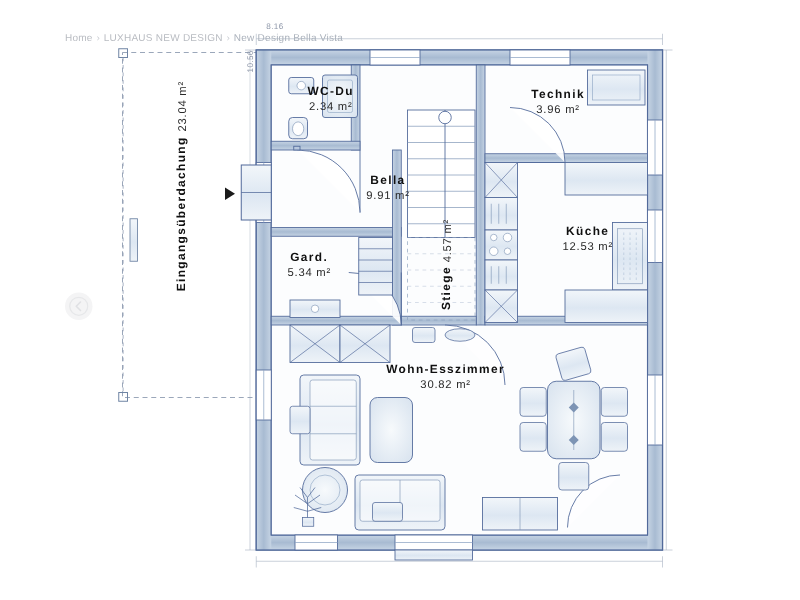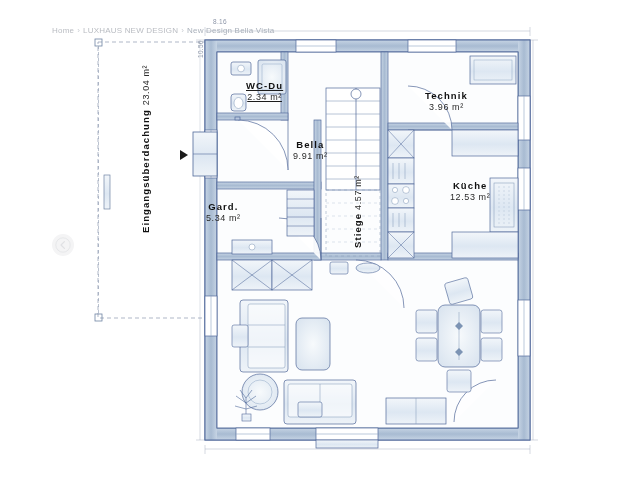--- a/index.html
+++ b/index.html
@@ -365,52 +365,56 @@
       </g>
 
       <g>
         <rect x="330" y="262" width="18" height="12" rx="2" fill="url(#gFur)" stroke="#51699a" stroke-width="0.6"></rect>
         <ellipse cx="368" cy="268" rx="12" ry="5" fill="url(#gFur)" stroke="#51699a" stroke-width="0.6"></ellipse>
       </g>
 
     </g>
   </svg>
 
-  <div class="lbl" style="left:246px; top:80px;text-decoration:underline;">
+  <div class="lbl" style="left:246px; top:68px;">
     <div class="nm">WC-Du</div>
     <div class="ar">2.34 m²</div>
   </div>
 
-  <div class="lbl" style="left:425px; top:70px;margin-top:20px;">
+  <div class="lbl" style="left:425px; top:70px;">
     <div class="nm">Technik</div>
     <div class="ar">3.96 m²</div>
   </div>
 
   <div class="lbl" style="left:293px; top:139px;">
     <div class="nm">Bella</div>
     <div class="ar">9.91 m²</div>
   </div>
 
   <div class="lbl" style="left:450px; top:180px;">
     <div class="nm">Küche</div>
     <div class="ar">12.53 m²</div>
   </div>
 
-  <div class="lbl" style="left:206px; top:201px;">
+  <div class="lbl" style="left:230px; top:201px;">
     <div class="nm">Gard.</div>
     <div class="ar">5.34 m²</div>
   </div>
 
   <div class="lbl vert" style="left:352px; top:248px; transform:rotate(-90deg);">
     <div style="display:flex; gap:3px; align-items:flex-end;">
       <span class="nm">Stiege</span>
       <span class="ar">4.57 m²</span>
     </div>
   </div>
 
+  <div class="lbl" style="left:309px; top:290px;">
+    <div class="nm">Wohn-Esszimmer</div>
+    <div class="ar">30.82 m²</div>
+  </div>
 
   <div class="lbl vert" style="left:140px; top:233px; transform:rotate(-90deg);">
     <div style="display:flex; gap:4px; align-items:flex-end;">
       <span class="nm">Eingangsüberdachung</span>
       <span class="ar">23.04 m²</span>
     </div>
   </div>
 
   <div class="dimtxt" style="left:213px; top:18px;">8.16</div>
   <div class="dimtxt vert" style="left:197px; top:58px;">10.56</div>

